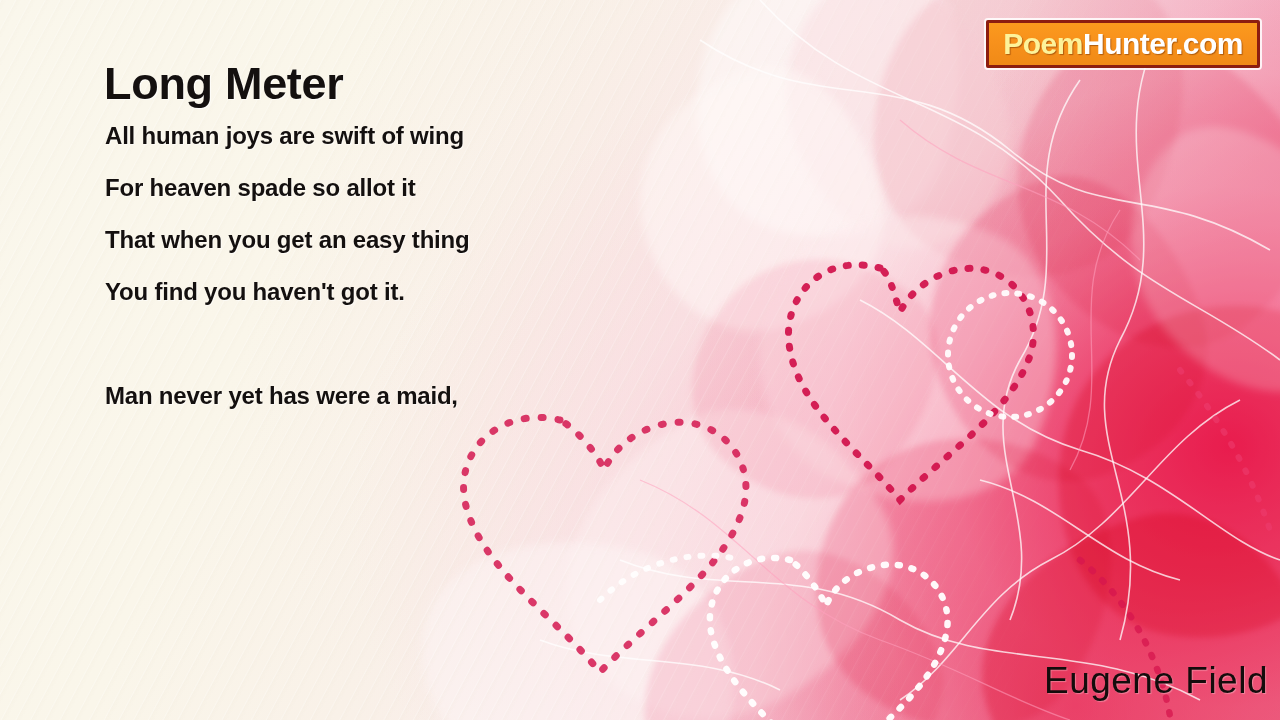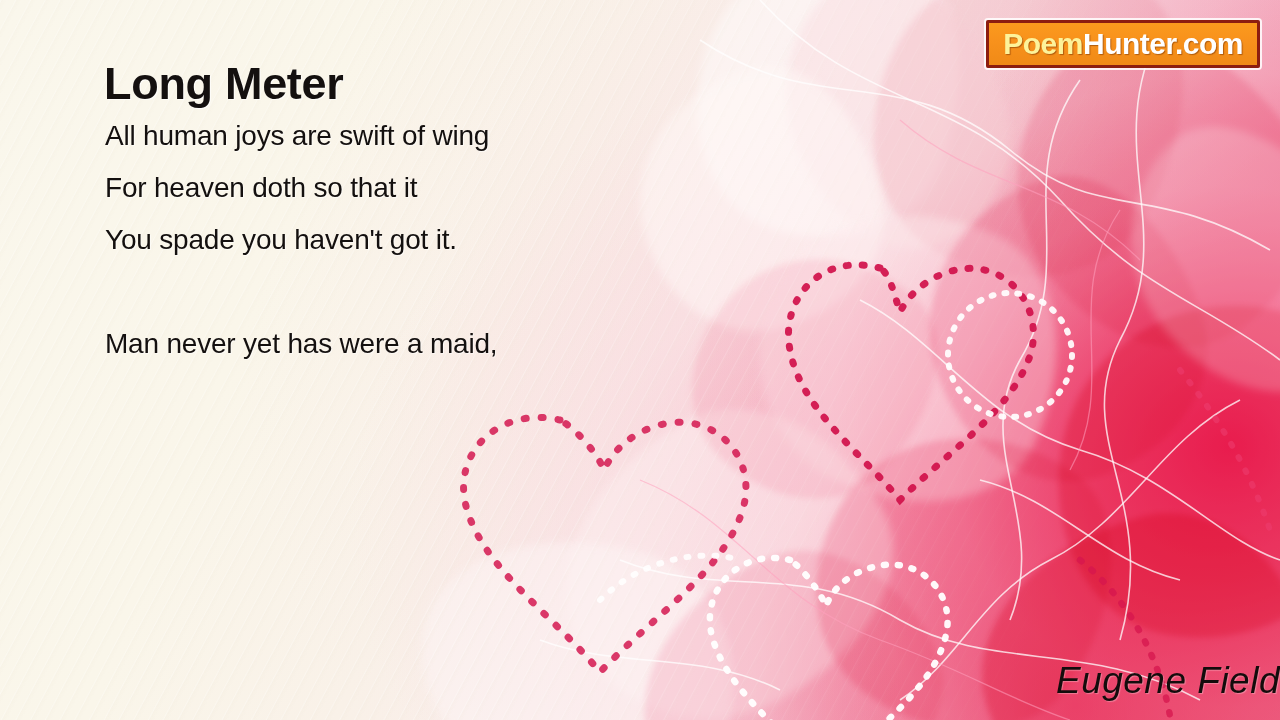--- a/index.html
+++ b/index.html
@@ -92,22 +92,22 @@
     white-space: nowrap;
   }
 
   .poem-body {
     position: absolute;
     left: 105px;
     top: 110px;
     width: 640px;
   }
   .poem-line {
-    font-size: 28px;
-    font-weight: normal;
+    font-size: 24px;
+    font-weight: bold;
     color: #14100f;
     line-height: 52px;
     height: 52px;
     white-space: nowrap;
     letter-spacing: -0.2px;
     text-shadow: 1px 1px 0 rgba(255,255,255,0.55);
   }
   .poem-line.blank { color: transparent; }
 
   
@@ -131,24 +131,23 @@
     letter-spacing: -0.5px;
     white-space: nowrap;
     line-height: 1;
   }
   .logo-poem  { color: #fdf39a; text-shadow: 1px 1px 1px rgba(120,50,0,0.55); }
   .logo-rest  { color: #ffffff; text-shadow: 1px 1px 1px rgba(120,50,0,0.55); }
 
   
   .author {
     position: absolute;
-    right: 0;
+    right: 12px;
     bottom: 18px;
     font-size: 37px;
-    font-style: italic;
     font-weight: normal;
     color: #140c0c;
     letter-spacing: 0.5px;
     white-space: nowrap;
     text-shadow: 1px 1px 1px rgba(255,255,255,0.30);
   }
 </style>
 </head>
 <body>
 
@@ -209,22 +208,23 @@
 
     <path d="M600 600 C 640 560, 700 548, 740 560" fill="none" stroke="rgba(255,255,255,0.85)" stroke-width="6" stroke-linecap="round" stroke-dasharray="2 12"></path>
     <path d="M1080 560 C 1130 600, 1160 660, 1170 716" fill="none" stroke="rgba(214,22,78,0.75)" stroke-width="6.5" stroke-linecap="round" stroke-dasharray="2 13"></path>
     <path d="M1180 370 C 1220 420, 1250 470, 1270 530" fill="none" stroke="rgba(236,60,110,0.6)" stroke-width="6" stroke-linecap="round" stroke-dasharray="2 13"></path>
   </svg>
 
   <h1 class="title">Long Meter</h1>
 
   <div class="poem-body">
     <div class="poem-line">All human joys are swift of wing</div>
-    <div class="poem-line">For heaven doth so that it</div>
-    <div class="poem-line">You spade you haven't got it.</div>
+    <div class="poem-line">For heaven spade so allot it</div>
+    <div class="poem-line">That when you get an easy thing</div>
+    <div class="poem-line">You find you haven't got it.</div>
     <div class="poem-line blank"></div>
     <div class="poem-line">Man never yet has were a maid,</div>
   </div>
 
   <div class="logo-badge">
     <span class="logo-text">
       <span class="logo-poem">Poem</span><span class="logo-rest">Hunter.com</span>
     </span>
   </div>
 

